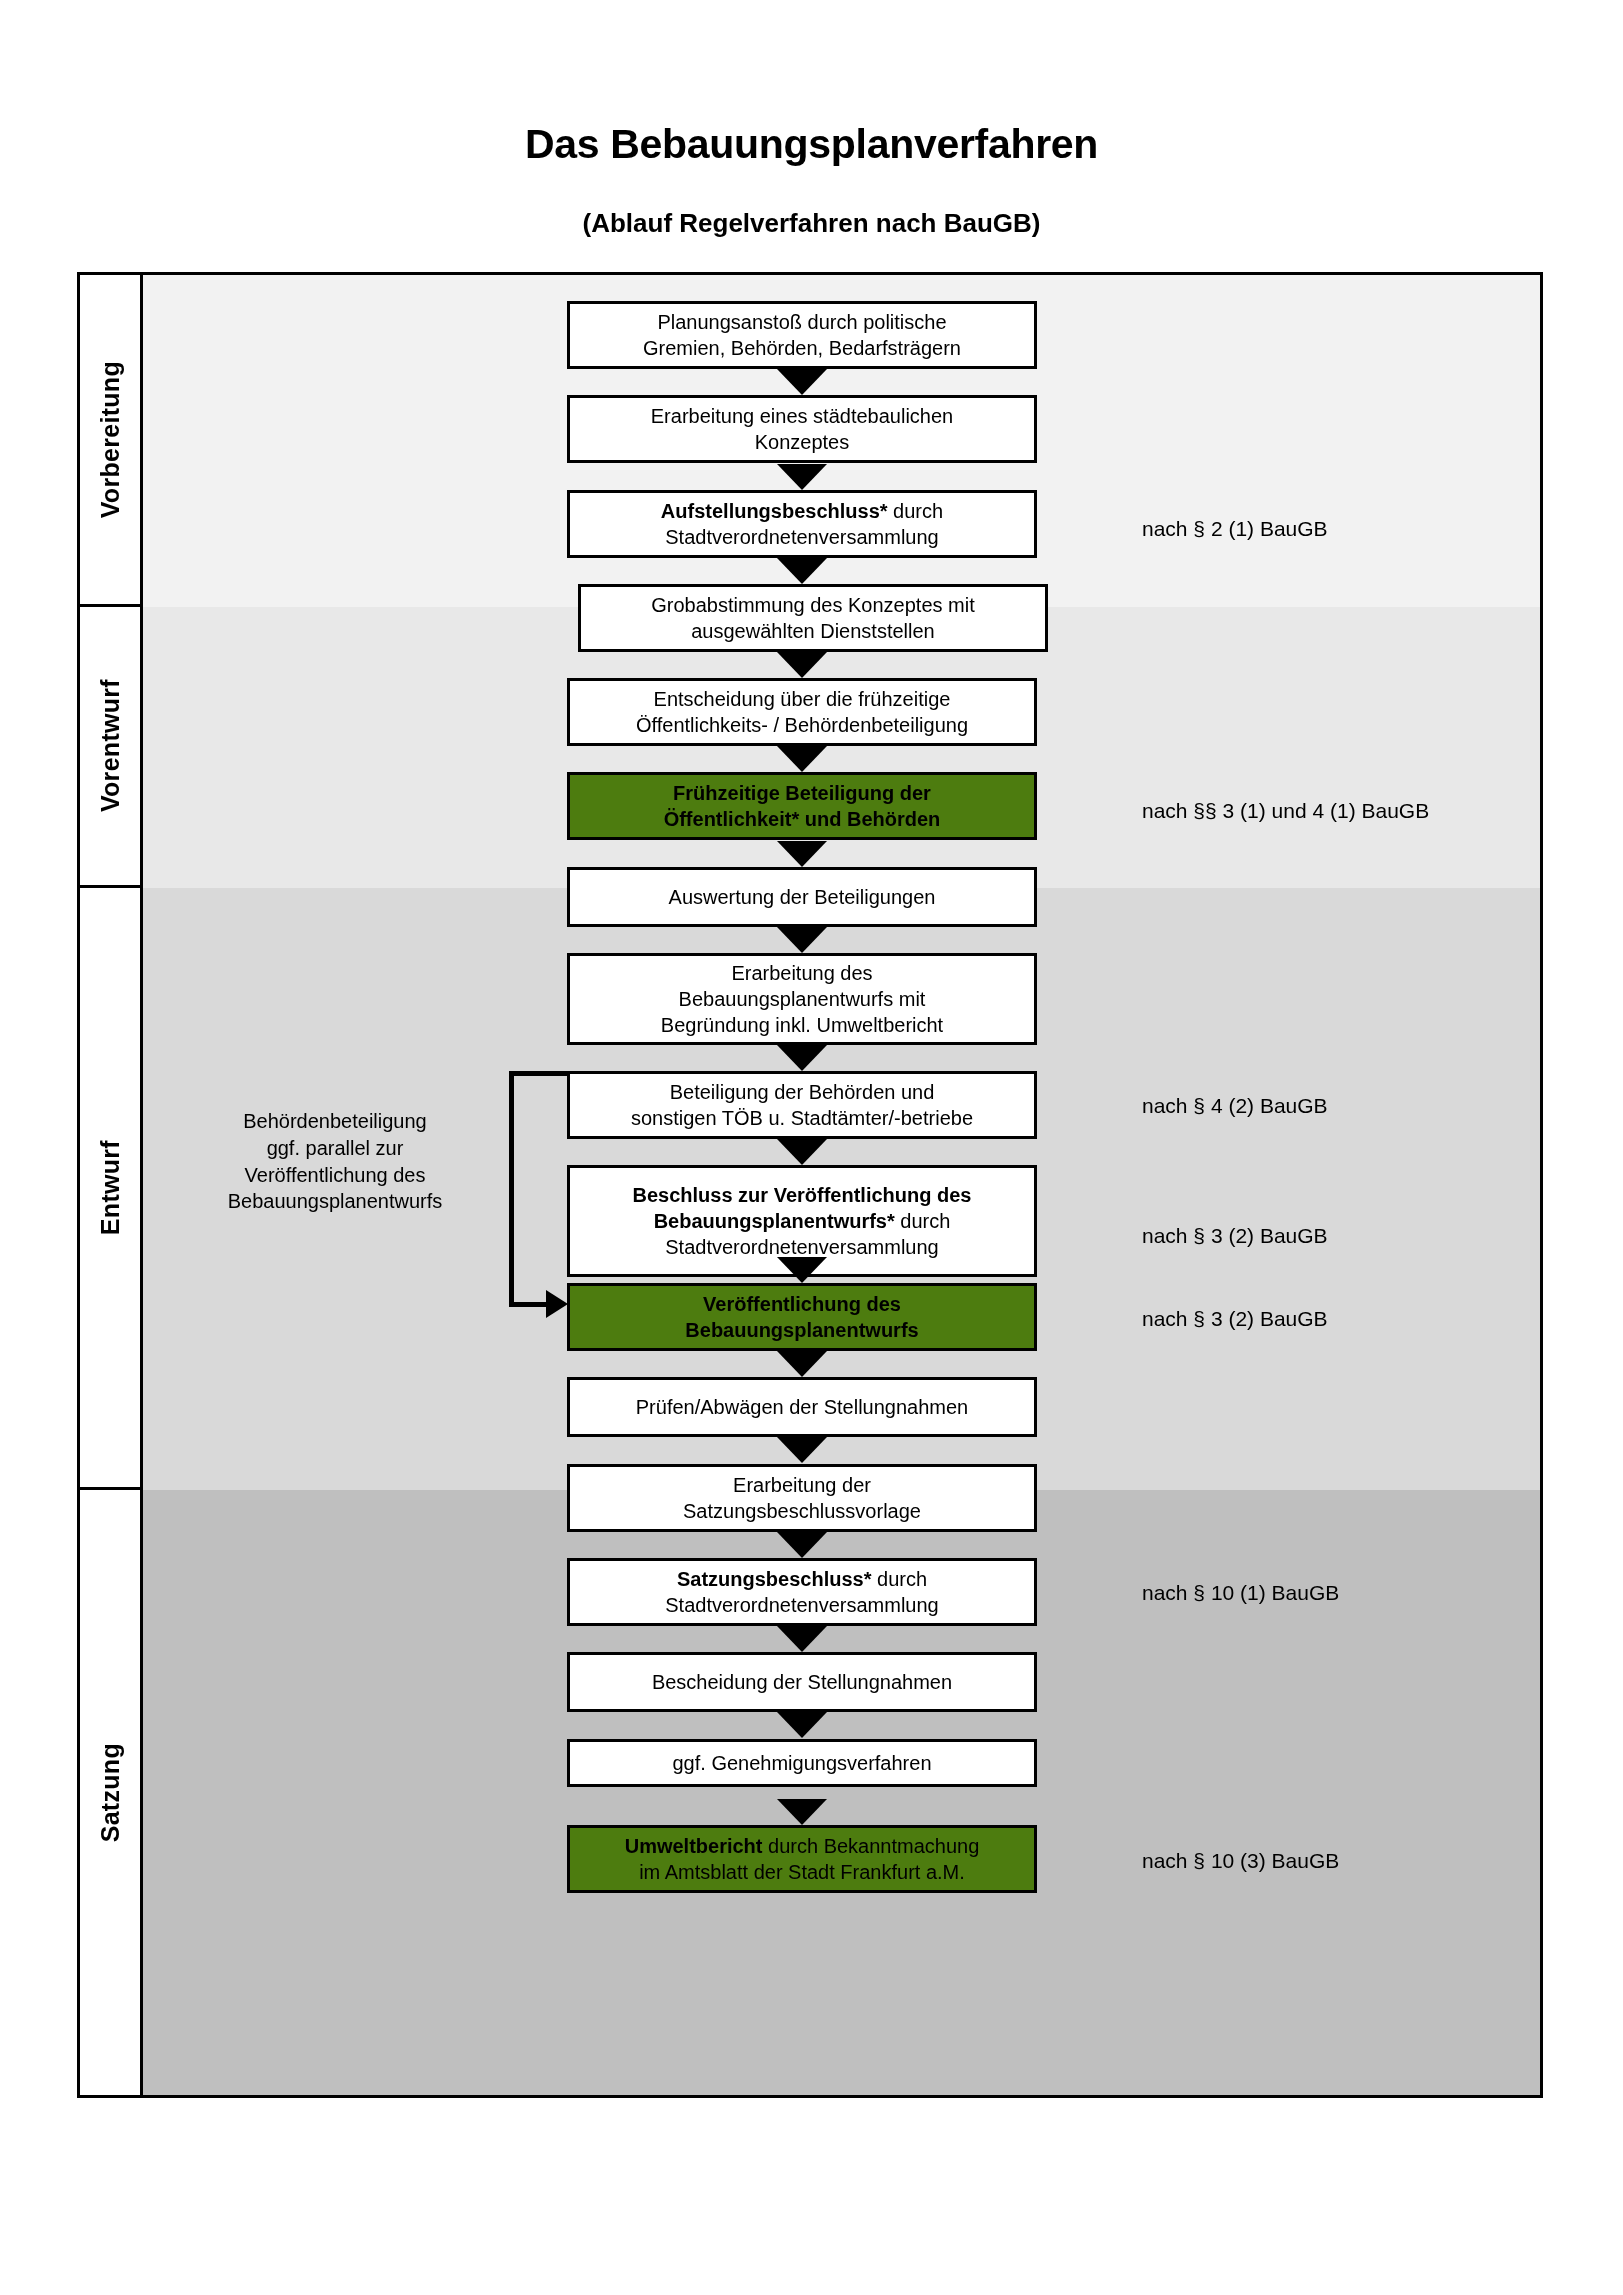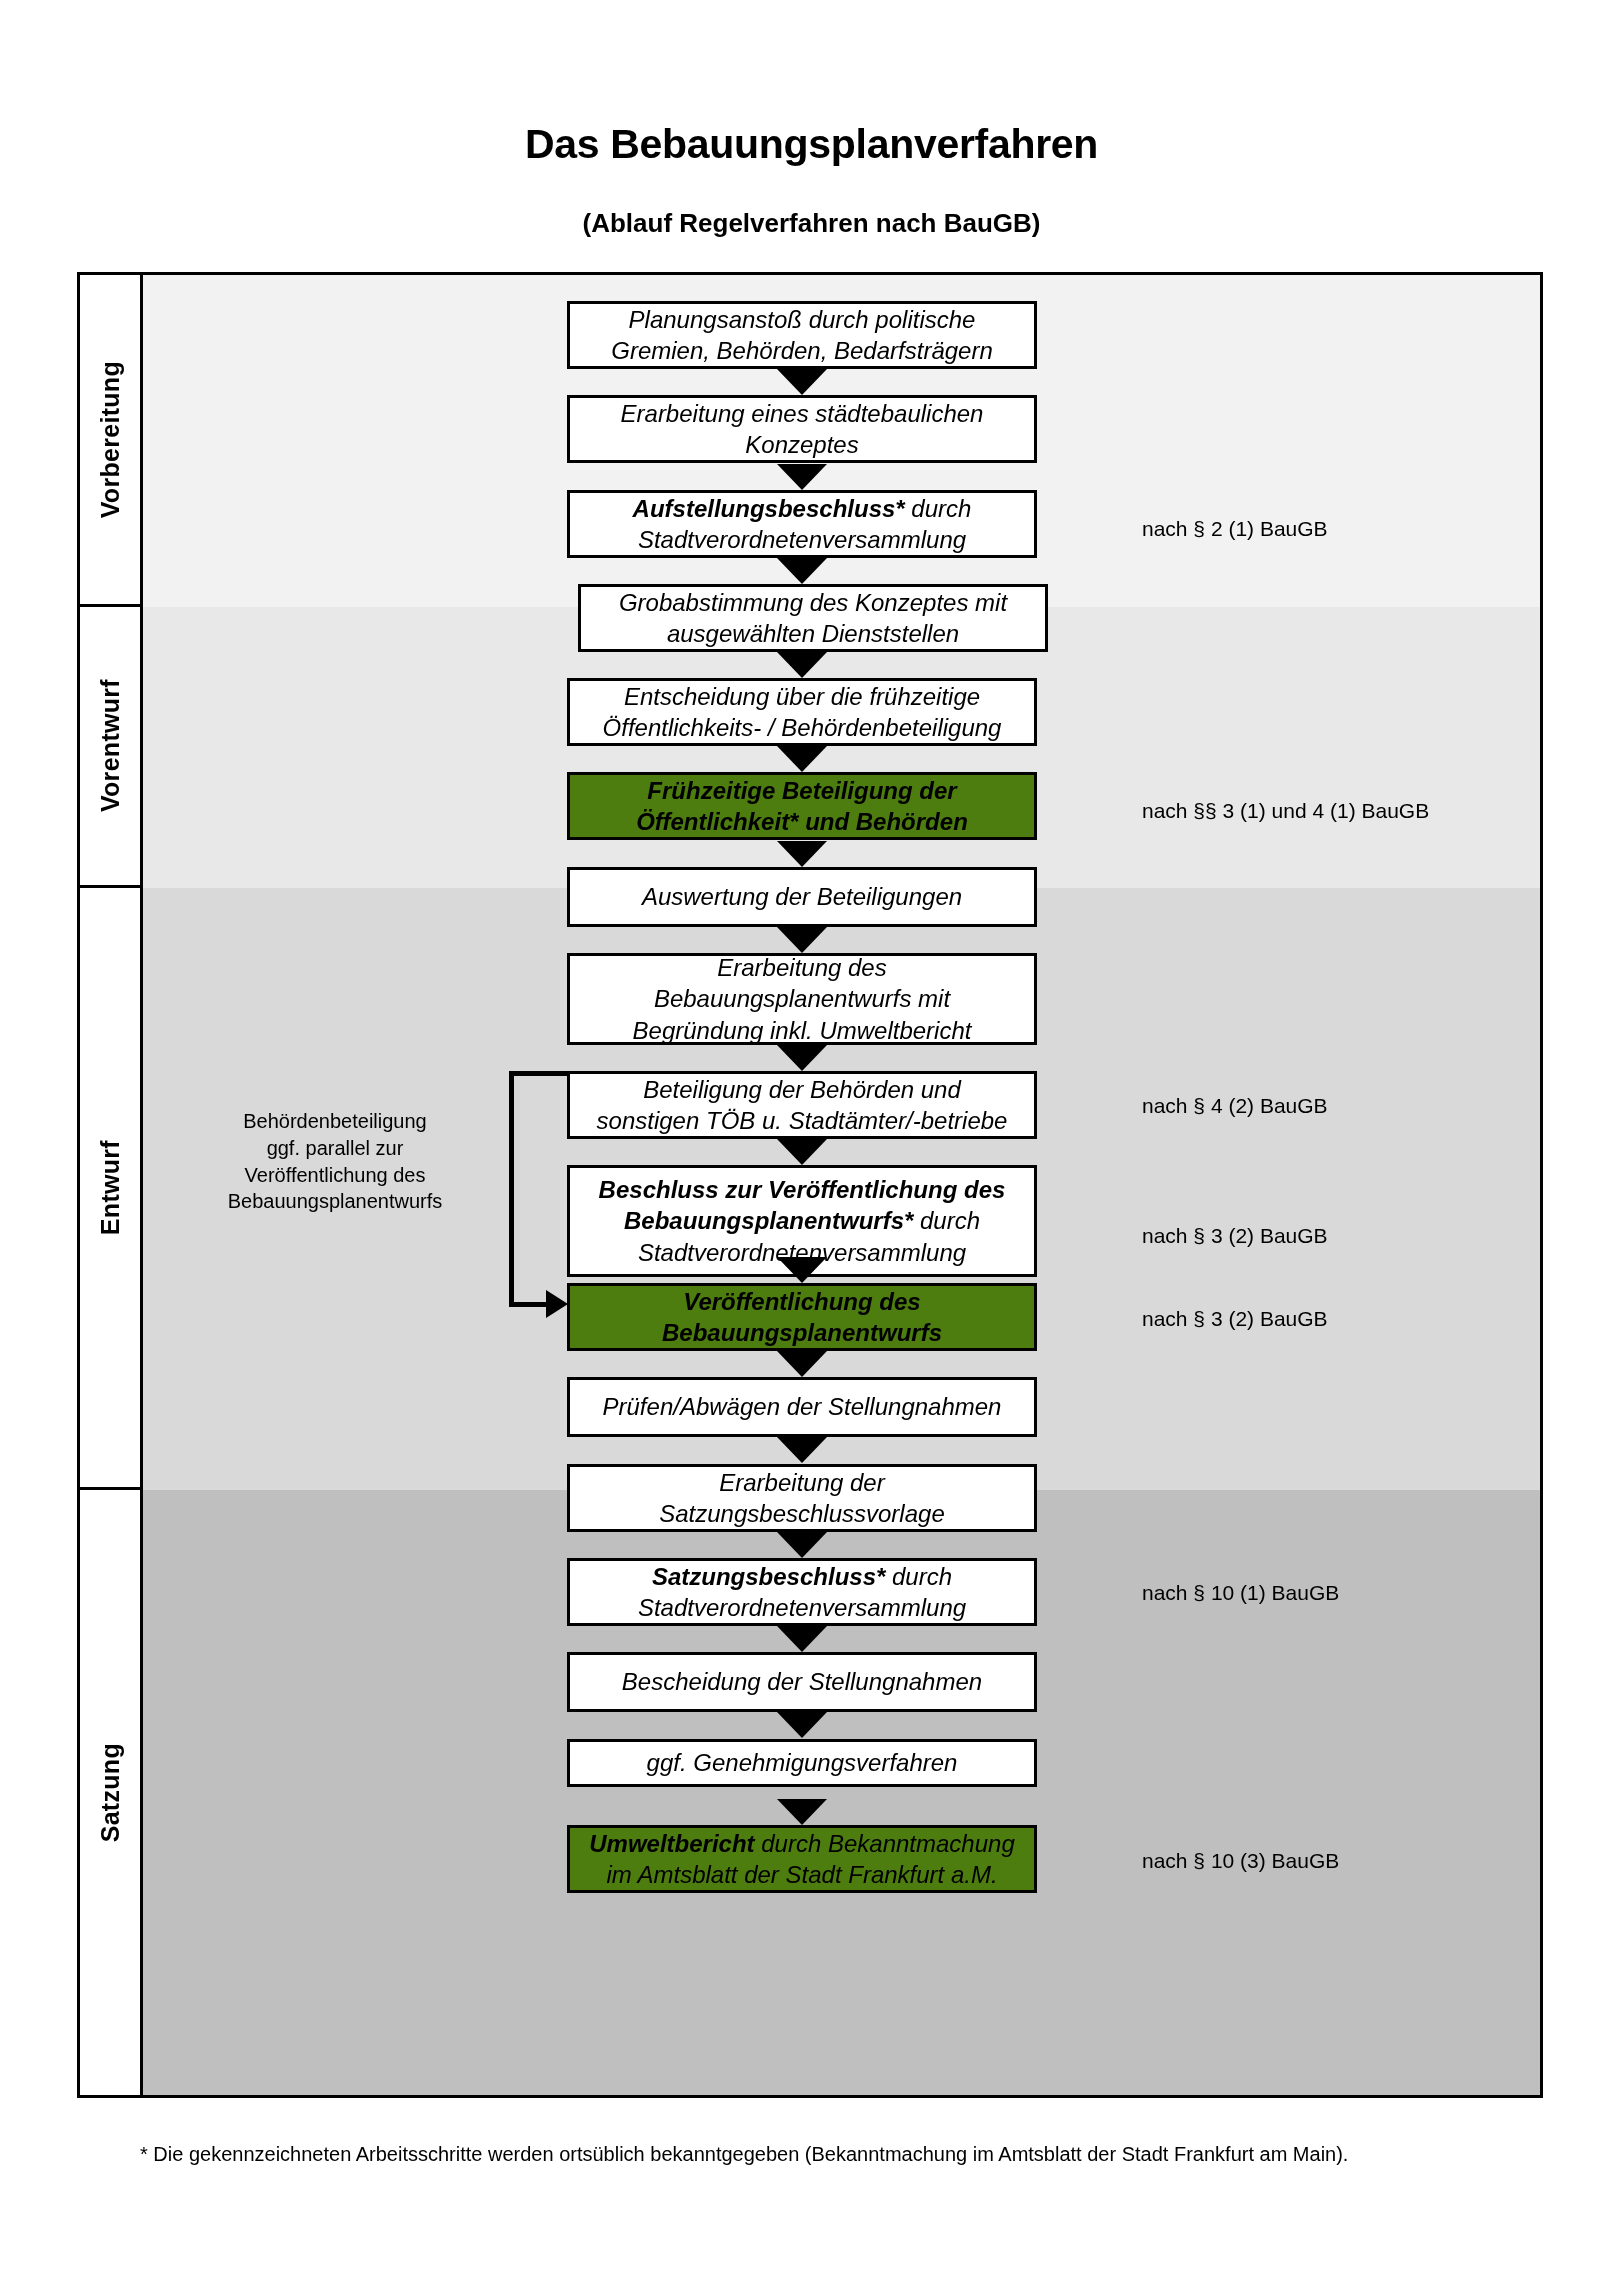--- a/index.html
+++ b/index.html
@@ -52,24 +52,23 @@
   
   .band { position: absolute; left: 63px; right: 0; }
 
   
   .node {
     position: absolute;
     border: 3.3px solid #000;
     background: #ffffff;
     display: flex; align-items: center; justify-content: center;
     text-align: center;
-    font-size: 24px;
+    font-size: 20px;
     line-height: 1.30;
     padding: 2.6px 7.9px;
-    font-style: italic;
   }
   .node.blue { background: #4d7c0f; }
   .node b { font-weight: bold; }
 
   
   .arrow-down {
     position: absolute;
     width: 0; height: 0;
     border-left: 25px solid transparent;
     border-right: 25px solid transparent;
@@ -275,16 +274,15 @@
     <div class="legal" style="left:1062px; top:242px;">nach § 2 (1) BauGB</div>
     <div class="legal" style="left:1062px; top:524px;">nach §§ 3 (1) und 4 (1) BauGB</div>
     <div class="legal" style="left:1062px; top:819px;">nach § 4 (2) BauGB</div>
     <div class="legal" style="left:1062px; top:949px;">nach § 3 (2) BauGB</div>
     <div class="legal" style="left:1062px; top:1032px;">nach § 3 (2) BauGB</div>
     <div class="legal" style="left:1062px; top:1306px;">nach § 10 (1) BauGB</div>
     <div class="legal" style="left:1062px; top:1574px;">nach § 10 (3) BauGB</div>
 
   </div>
 
-  <div class="footnote">* Die gekennzeichneten Arbeitsschritte werden ortsüblich bekanntgegeben (Bekanntmachung im Amtsblatt  der Stadt Frankfurt am Main).</div>
 
 </div>
 
 
 </body></html>

